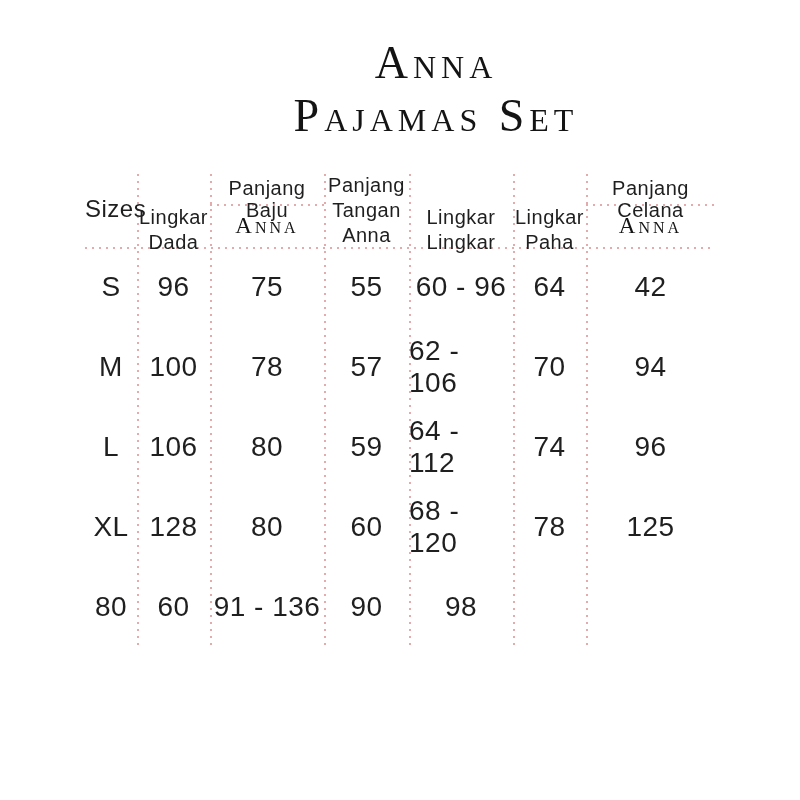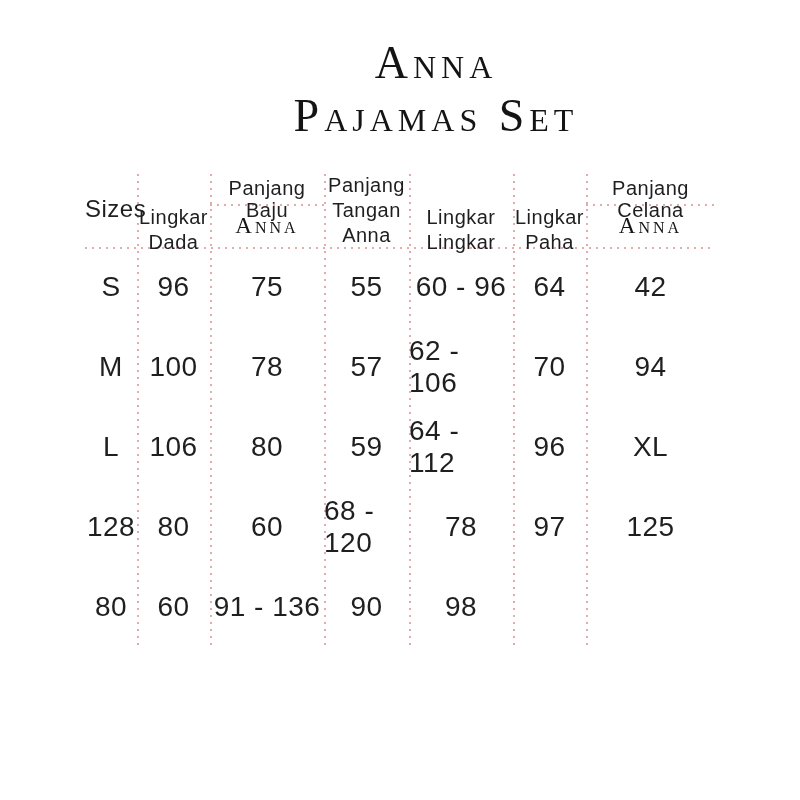--- a/index.html
+++ b/index.html
@@ -166,29 +166,29 @@
       <div class="cell">57</div>
       <div class="cell">62 - 106</div>
       <div class="cell">70</div>
       <div class="cell">94</div>
 
       <div class="cell">L</div>
       <div class="cell">106</div>
       <div class="cell">80</div>
       <div class="cell">59</div>
       <div class="cell">64 - 112</div>
+      <div class="cell">74</div>
       <div class="cell">96</div>
 
       <div class="cell">XL</div>
       <div class="cell">128</div>
       <div class="cell">80</div>
       <div class="cell">60</div>
       <div class="cell">68 - 120</div>
       <div class="cell">78</div>
-      <div class="cell">97</div>
 
       <div class="cell">125</div>
       <div class="cell">80</div>
       <div class="cell">60</div>
       <div class="cell">91 - 136</div>
       <div class="cell">90</div>
       <div class="cell">98</div>
     </div>
   </div>
 

